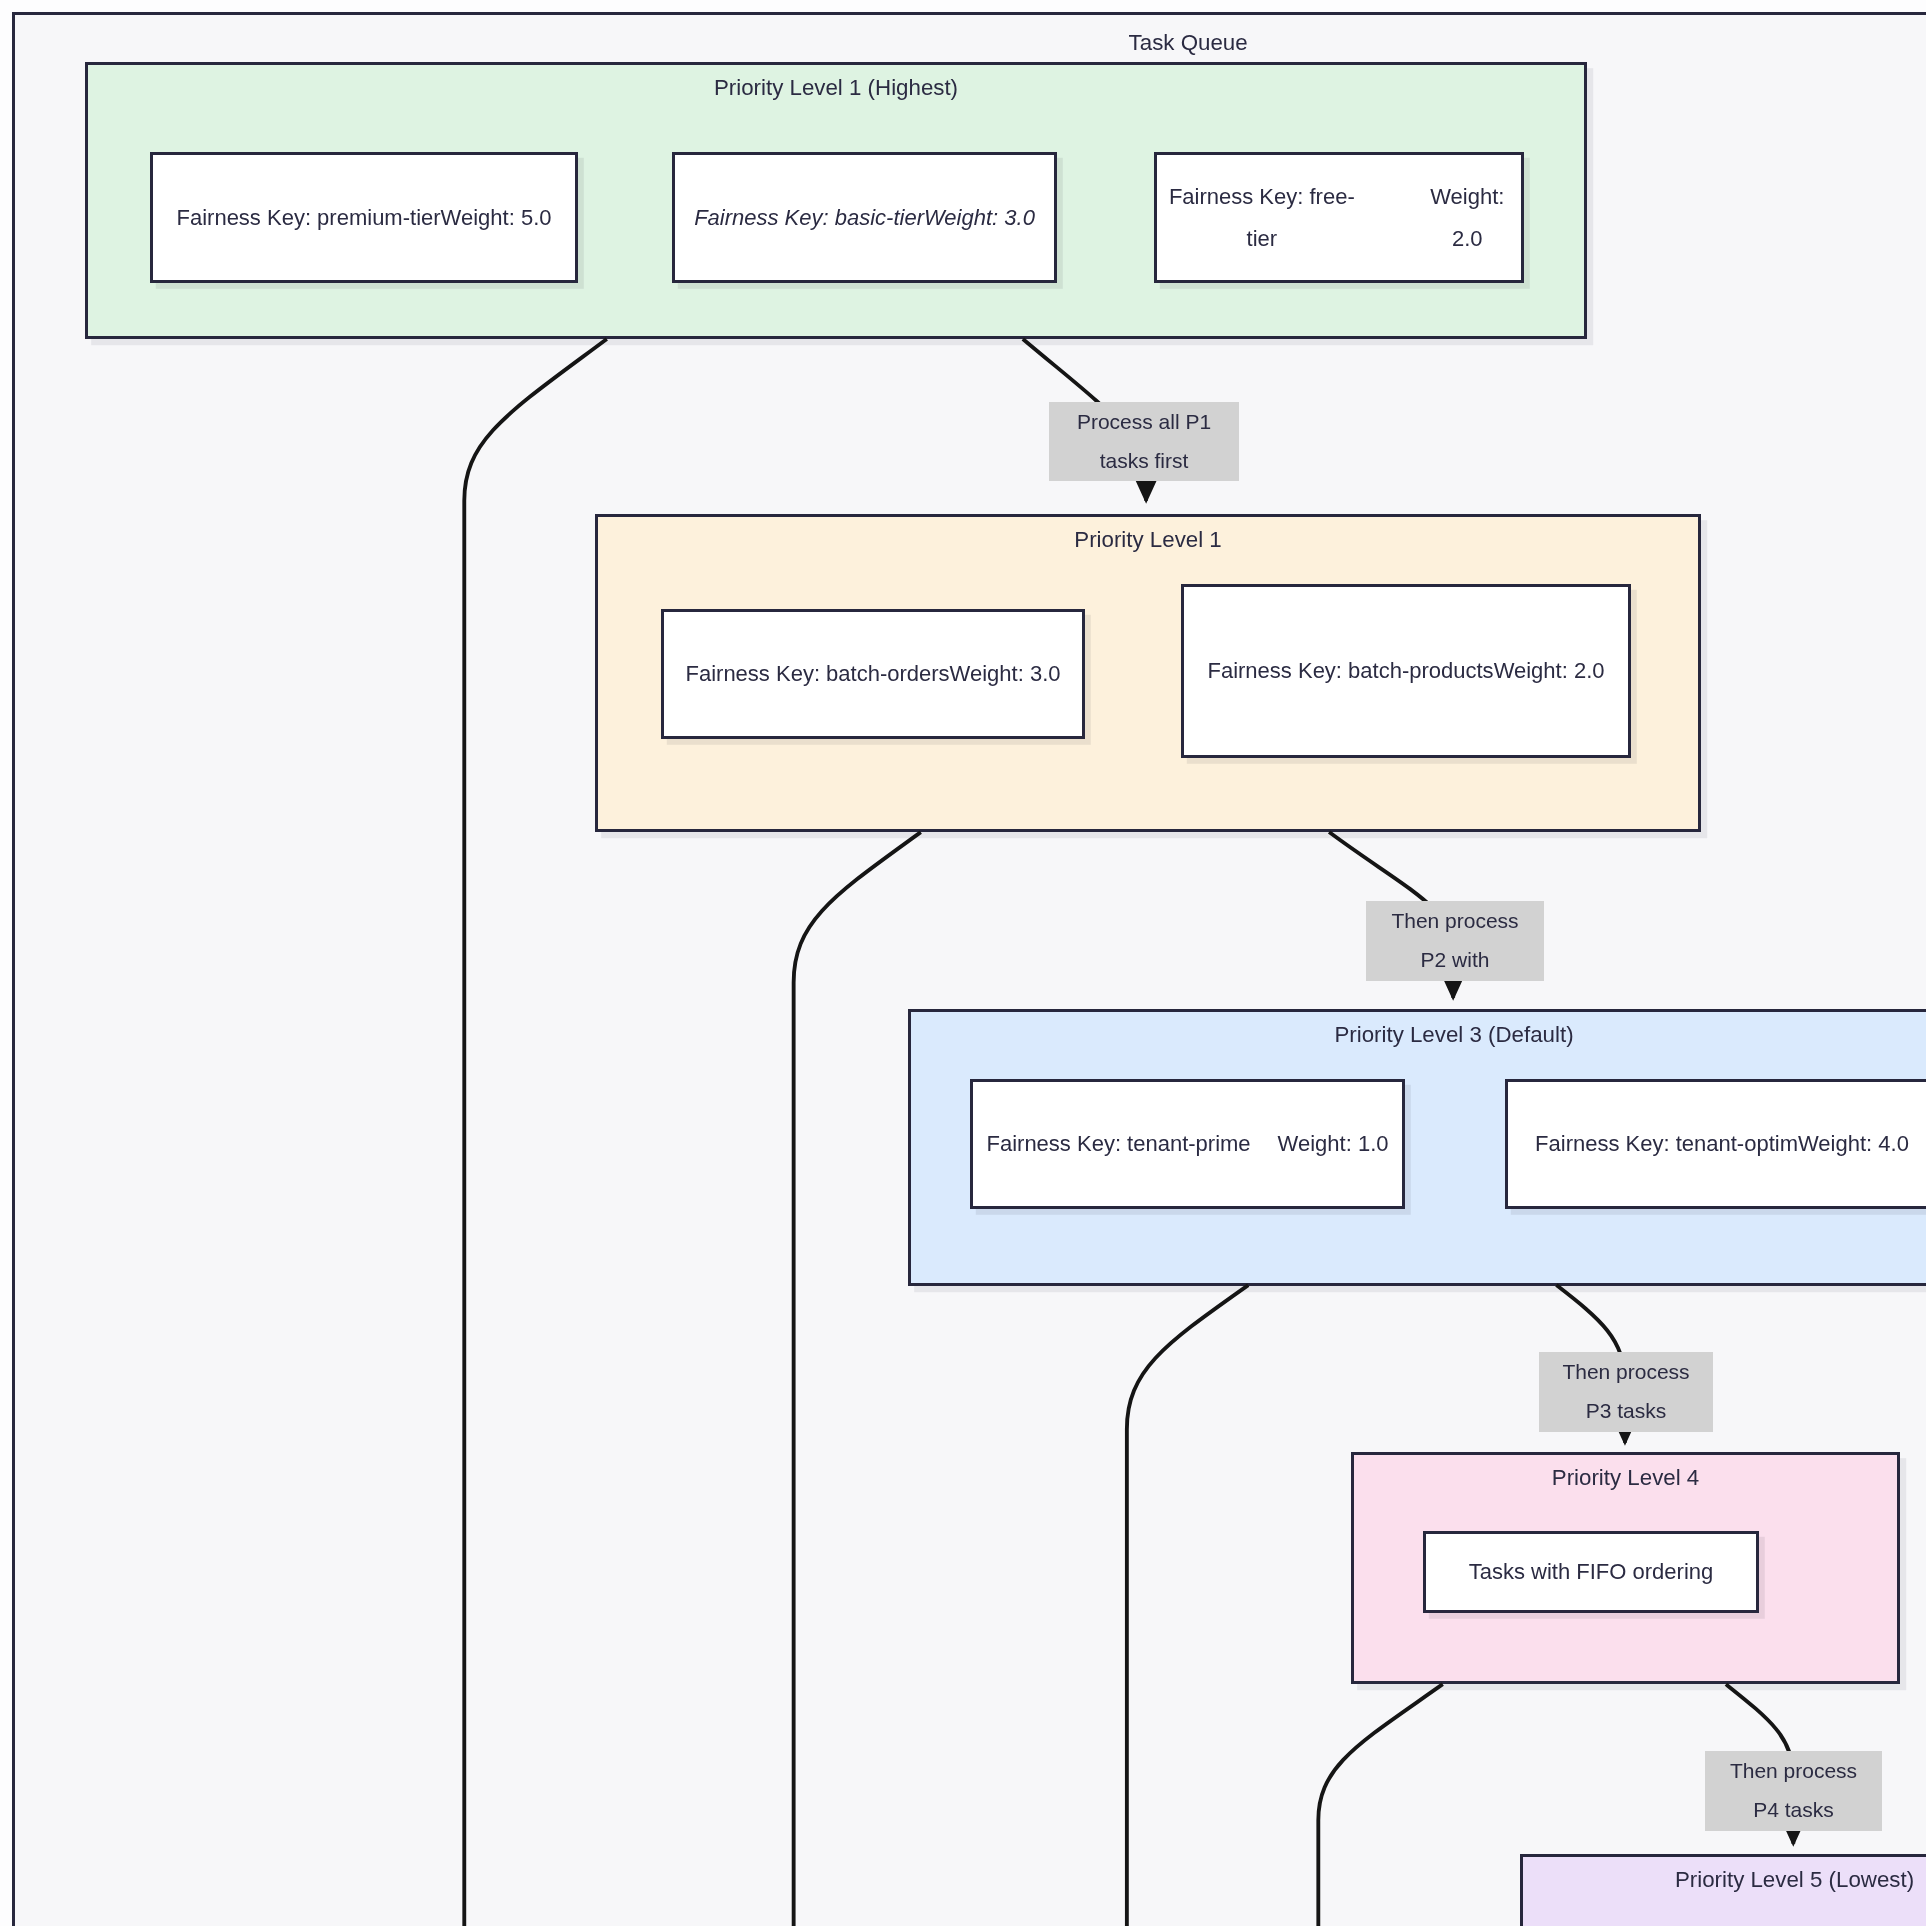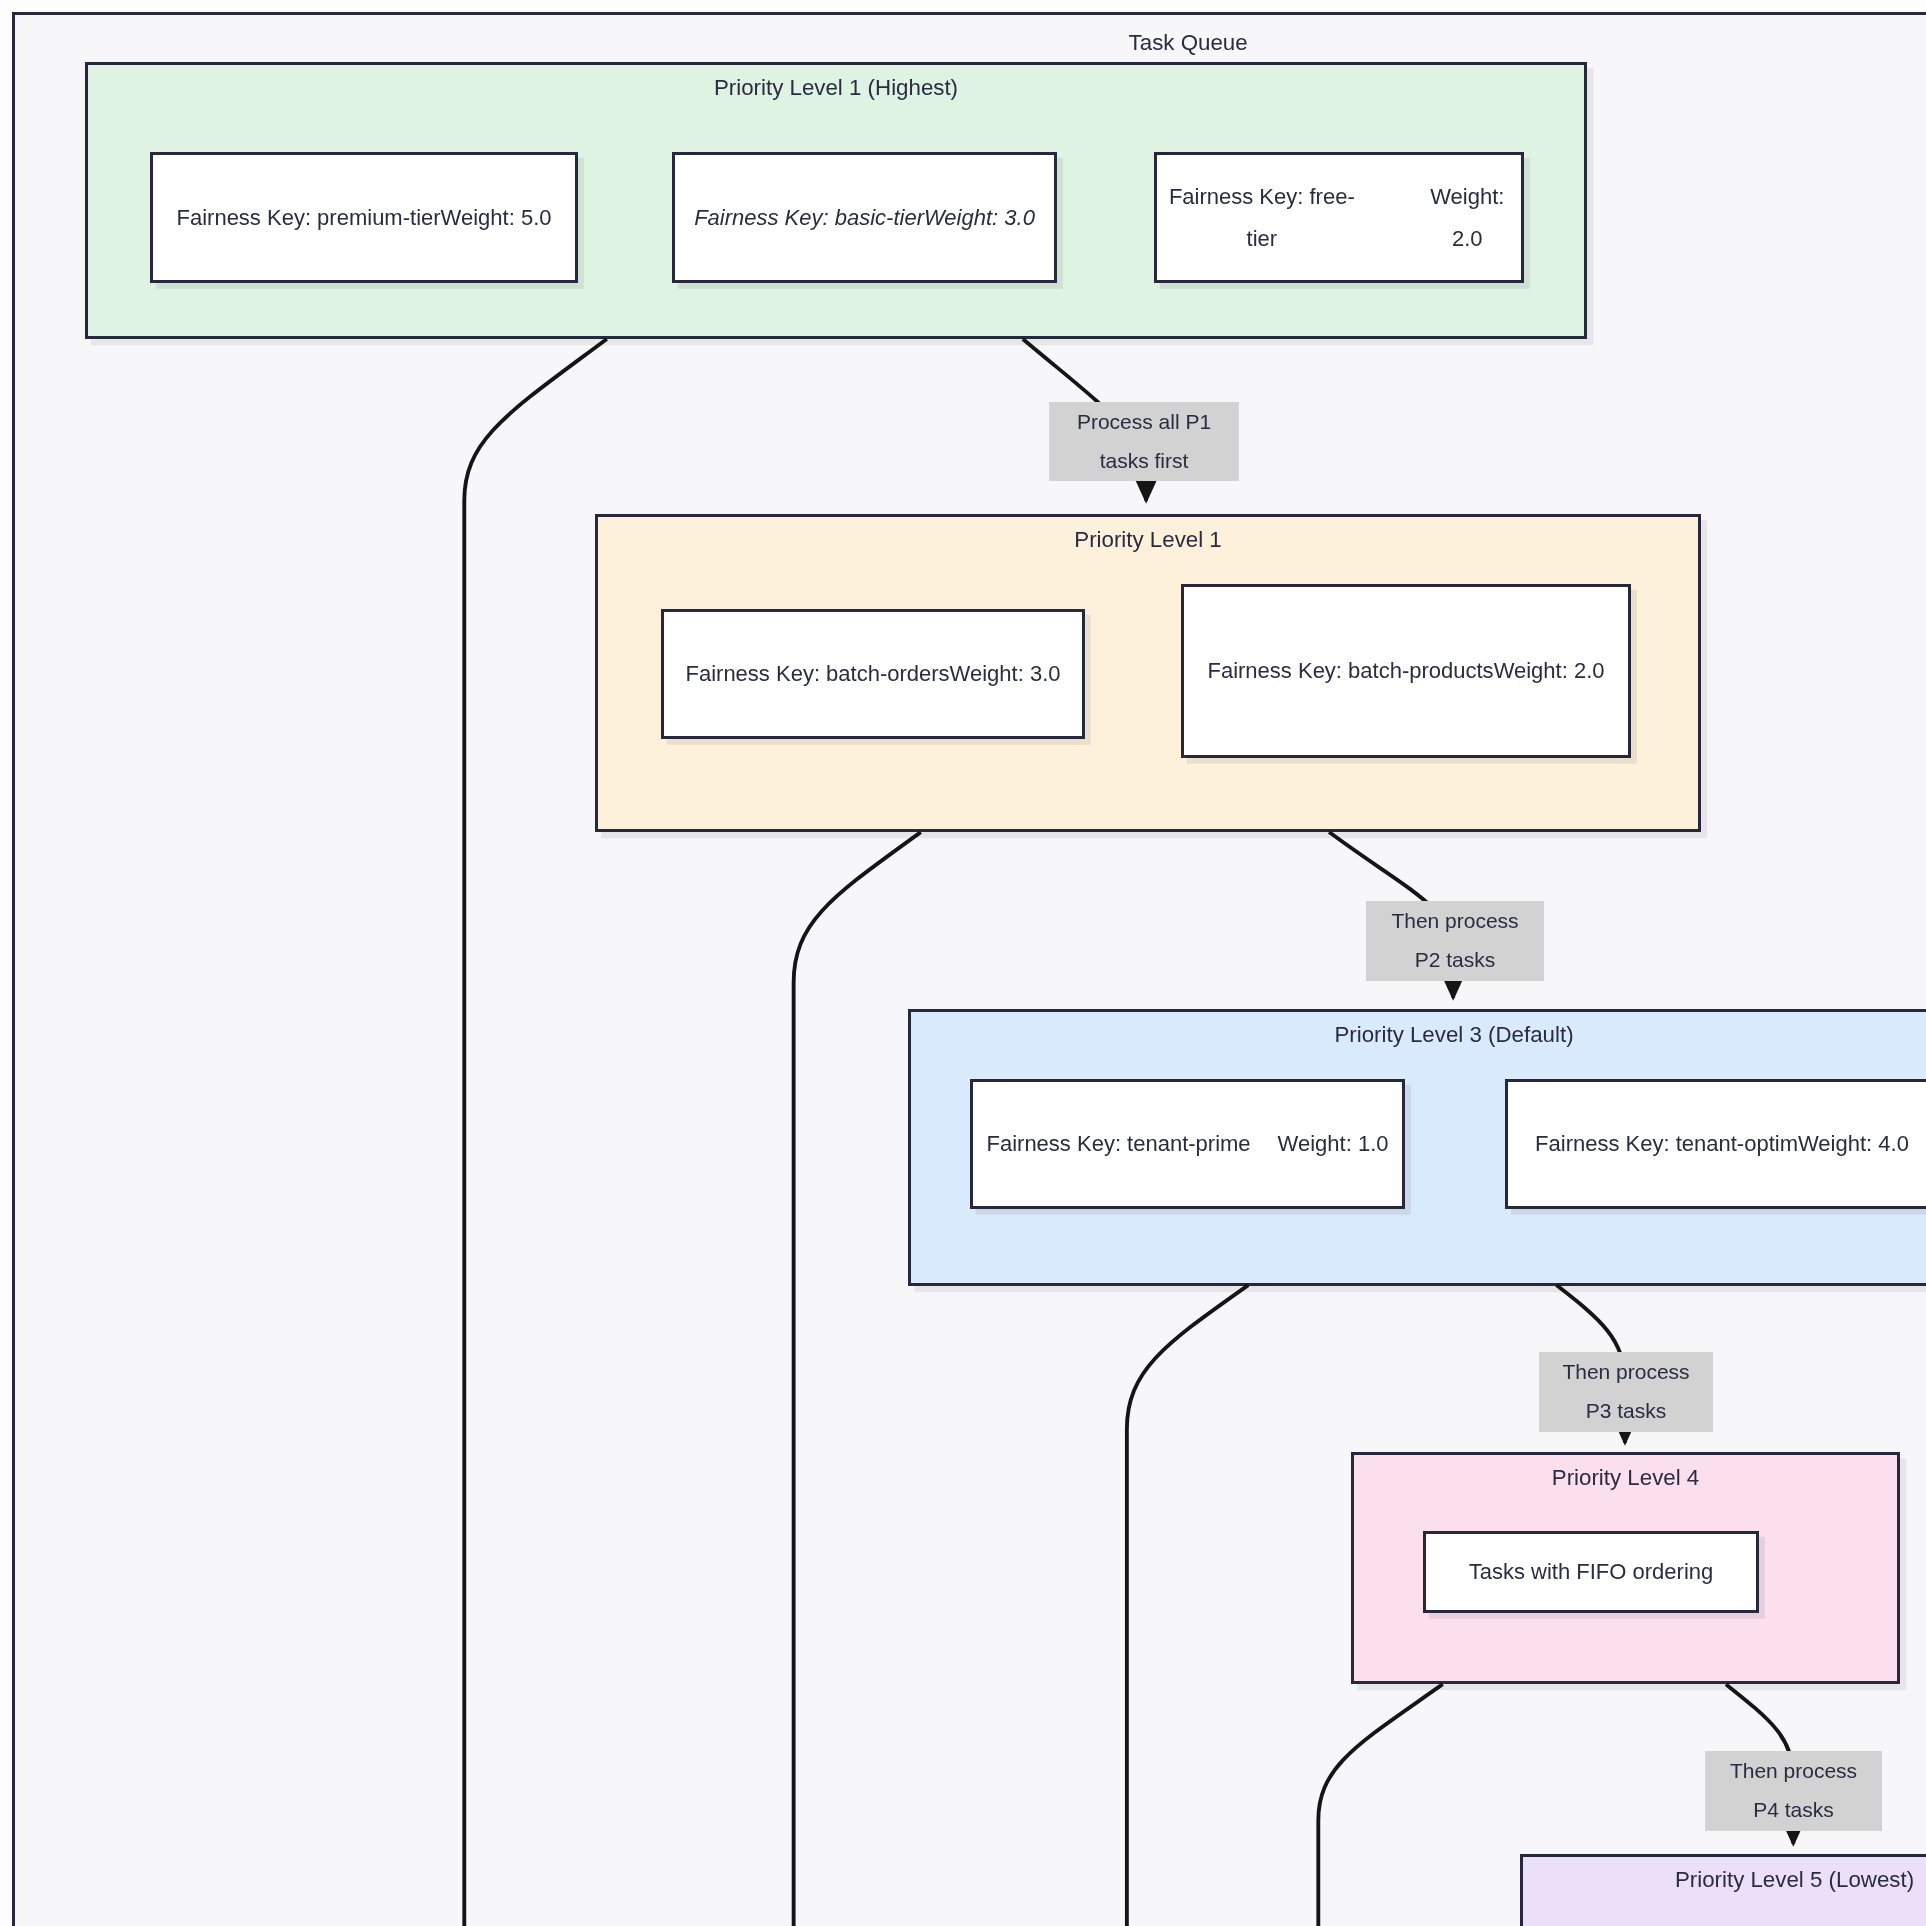--- a/index.html
+++ b/index.html
@@ -153,21 +153,21 @@
     <path class="edge" d="M 3745 4372 C 3532 4523 3422 4582 3422 4725 L 3422 5560 C 3422 5690 3090 5790 2765 5882" marker-end="url(#ah)"></path>
     <path class="edge" d="M 4657 5413 L 4657 5790 C 4657 5920 4400 5940 3300 5955 C 3060 5958 2945 5962 2768 5985" marker-end="url(#ah)"></path>
   </svg>
 
   <div class="edge-label l1">
     <span>Process all P1</span>
     <span>tasks first</span>
   </div>
   <div class="edge-label l2">
     <span>Then process</span>
-    <span>P2 tasks</span>
+    <span>P2 with</span>
   </div>
   <div class="edge-label l3">
     <span>Then process</span>
     <span>P3 tasks</span>
   </div>
   <div class="edge-label l4">
     <span>Then process</span>
     <span>P4 tasks</span>
   </div>
 

